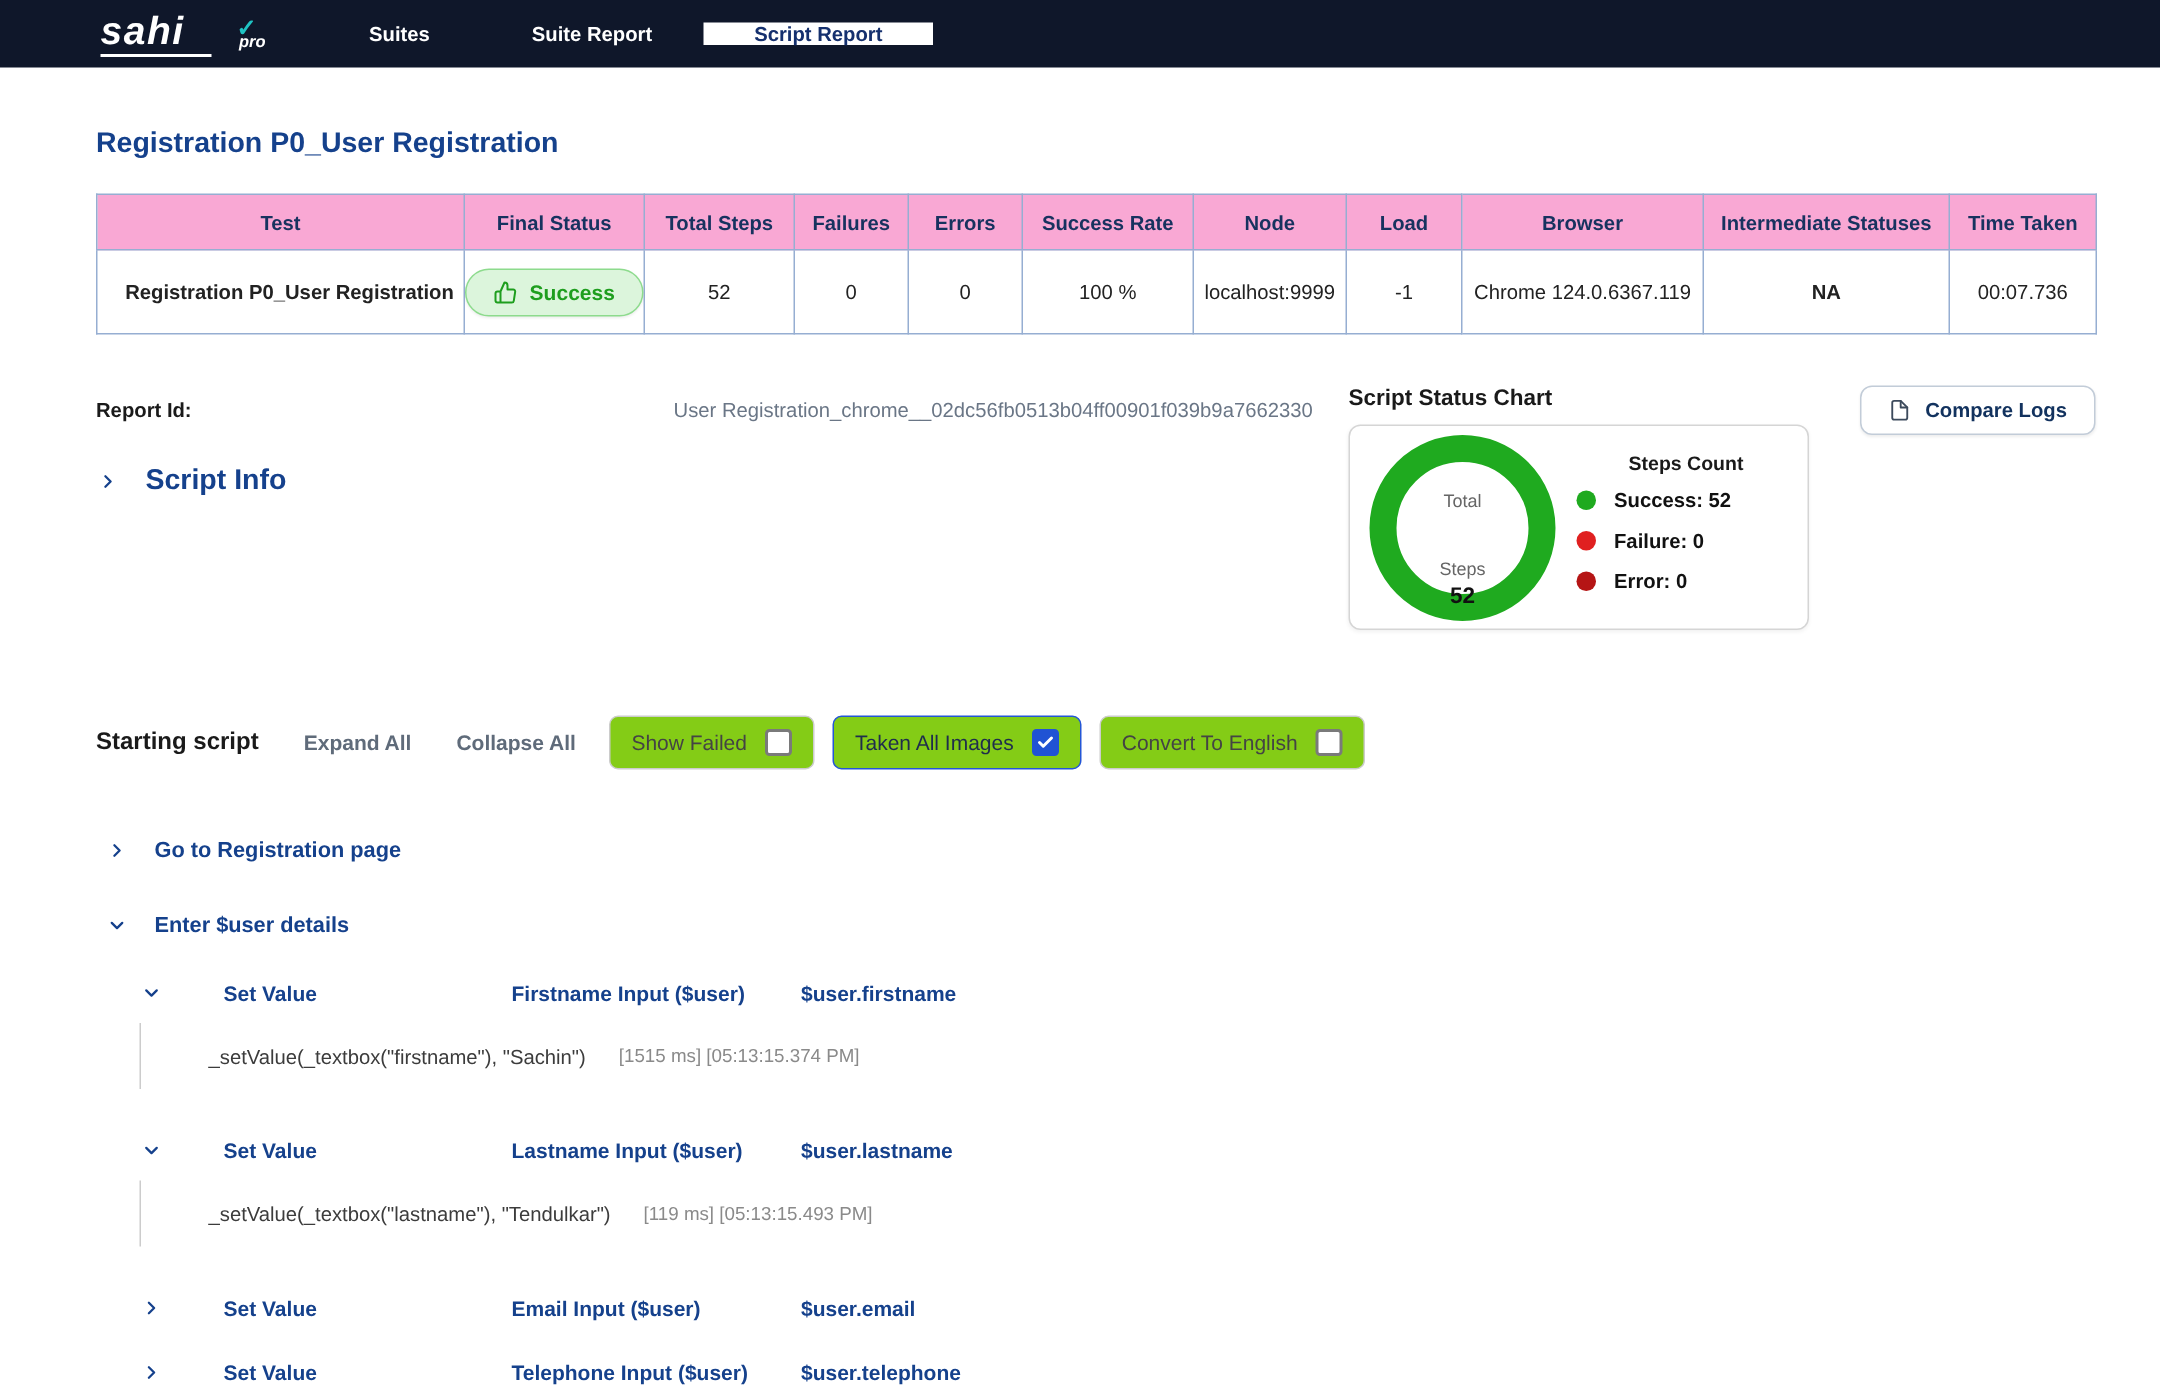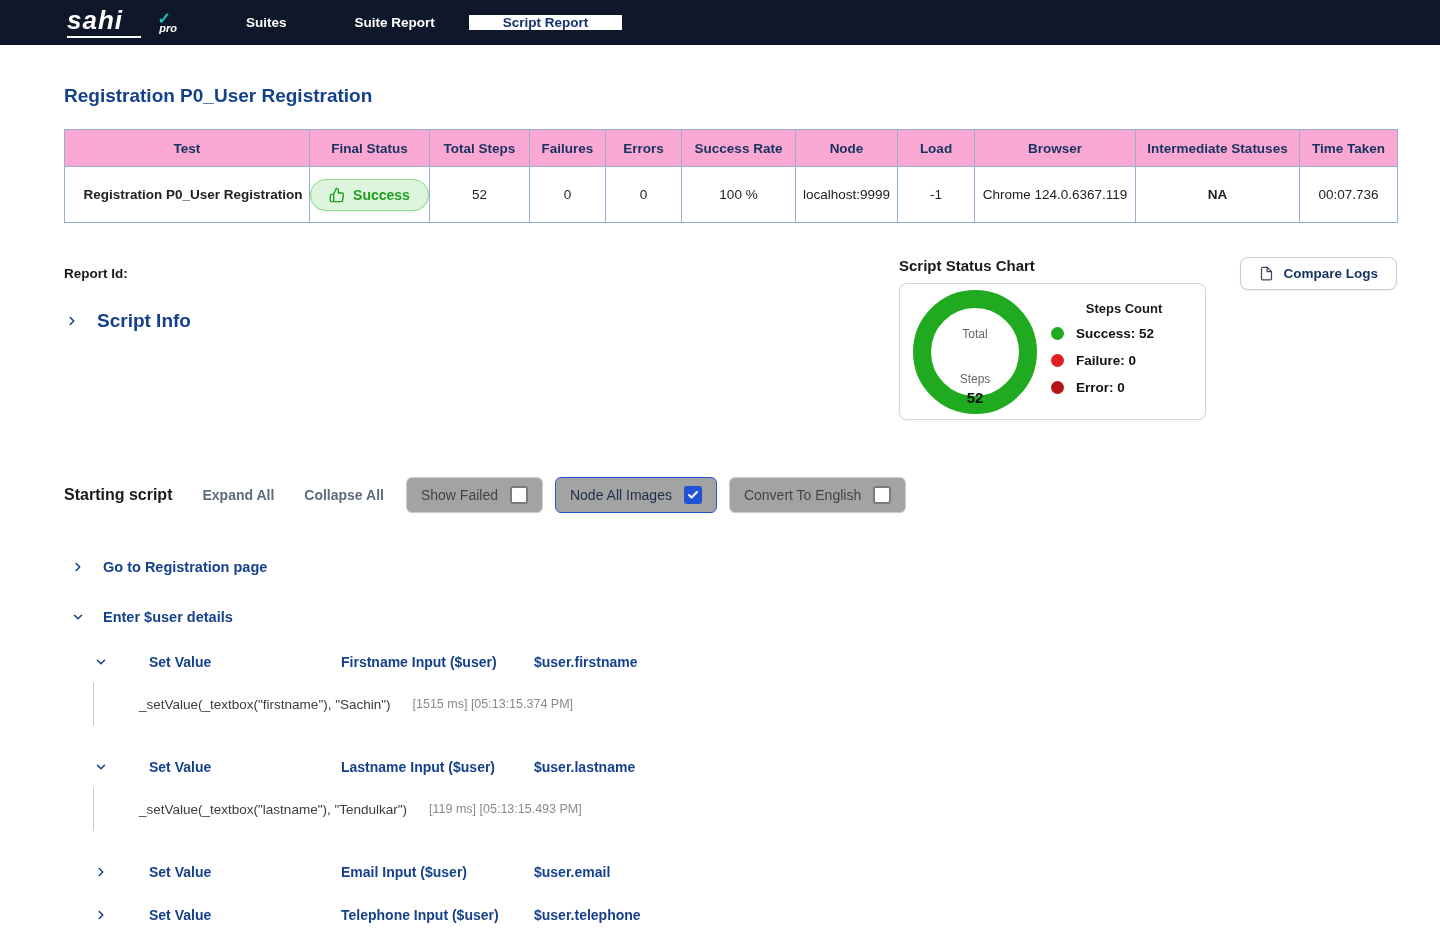--- a/index.html
+++ b/index.html
@@ -61,21 +61,21 @@
   .dot-success { background:#1faa1f; }
   .dot-failure { background:#e02020; }
   .dot-error { background:#b51515; }
   .legend-label { font-size:13.5px; font-weight:bold; color:#111111; }
 
   
   .toolbar { display:flex; align-items:center; margin-top:48px; }
   .starting-script { font-size:16px; font-weight:bold; color:#1a1a1a; }
   .gray-link { font-size:14px; font-weight:bold; color:#5f6b7a; cursor:pointer; margin-left:30px; }
   .chk-btn { display:inline-flex; align-items:center; gap:12px; border:1px solid #cccccc;
-    border-radius:6px; background:#a3a3a3; padding:8px 14px; font-size:14px; color:#444444;
+    border-radius:6px; background:#84cc16; padding:8px 14px; font-size:14px; color:#444444;
     cursor:pointer; margin-left:12px; }
   .chk-btn.first { margin-left:22px; }
   .chk-btn.selected { border:1.5px solid #2456d6; color:#1f2d4d; font-weight:normal; }
   .chk-box { width:18px; height:18px; border:2px solid #7a7a7a; border-radius:3px; background:#ffffff;
     display:flex; align-items:center; justify-content:center; }
   .chk-box.checked { background:#2053d4; border-color:#2053d4; }
 
   
   .tree { margin-top:42px; }
   .tree-row { display:flex; align-items:center; height:24px; cursor:pointer; }
@@ -165,20 +165,21 @@
         <td>Chrome 124.0.6367.119</td>
         <td style="font-weight:bold;">NA</td>
         <td>00:07.736</td>
       </tr>
     </tbody>
   </table>
 
   <div class="report-section">
     <div class="report-line">
       <span class="report-label">Report Id:</span>
+      <span class="report-value">User Registration_chrome__02dc56fb0513b04ff00901f039b9a7662330</span>
       <button class="compare-btn">
         <span style="display:inline-flex;">
           <svg width="15" height="15" viewBox="0 0 24 24" fill="none" stroke="#3c4a5c" stroke-width="2" stroke-linecap="round" stroke-linejoin="round">
               <path d="M13 2H6a2 2 0 0 0-2 2v16a2 2 0 0 0 2 2h12a2 2 0 0 0 2-2V9z"></path>
               <polyline points="13 2 13 9 20 9"></polyline>
             </svg>
         </span>
         <span>Compare Logs</span>
       </button>
     </div>
@@ -222,21 +223,21 @@
     <span class="starting-script">Starting script</span>
     <span class="gray-link">Expand All</span>
     <span class="gray-link">Collapse All</span>
 
     <button class="chk-btn first">
       <span>Show Failed</span>
       <span class="chk-box"></span>
     </button>
 
     <button class="chk-btn selected">
-      <span>Node All Images</span>
+      <span>Taken All Images</span>
       <span class="chk-box checked">
         <svg width="12" height="12" viewBox="0 0 24 24" fill="none" stroke="#ffffff" stroke-width="4" stroke-linecap="round" stroke-linejoin="round">
             <polyline points="20 6 9 17 4 12"></polyline>
           </svg>
       </span>
     </button>
 
     <button class="chk-btn">
       <span>Convert To English</span>
       <span class="chk-box"></span>

